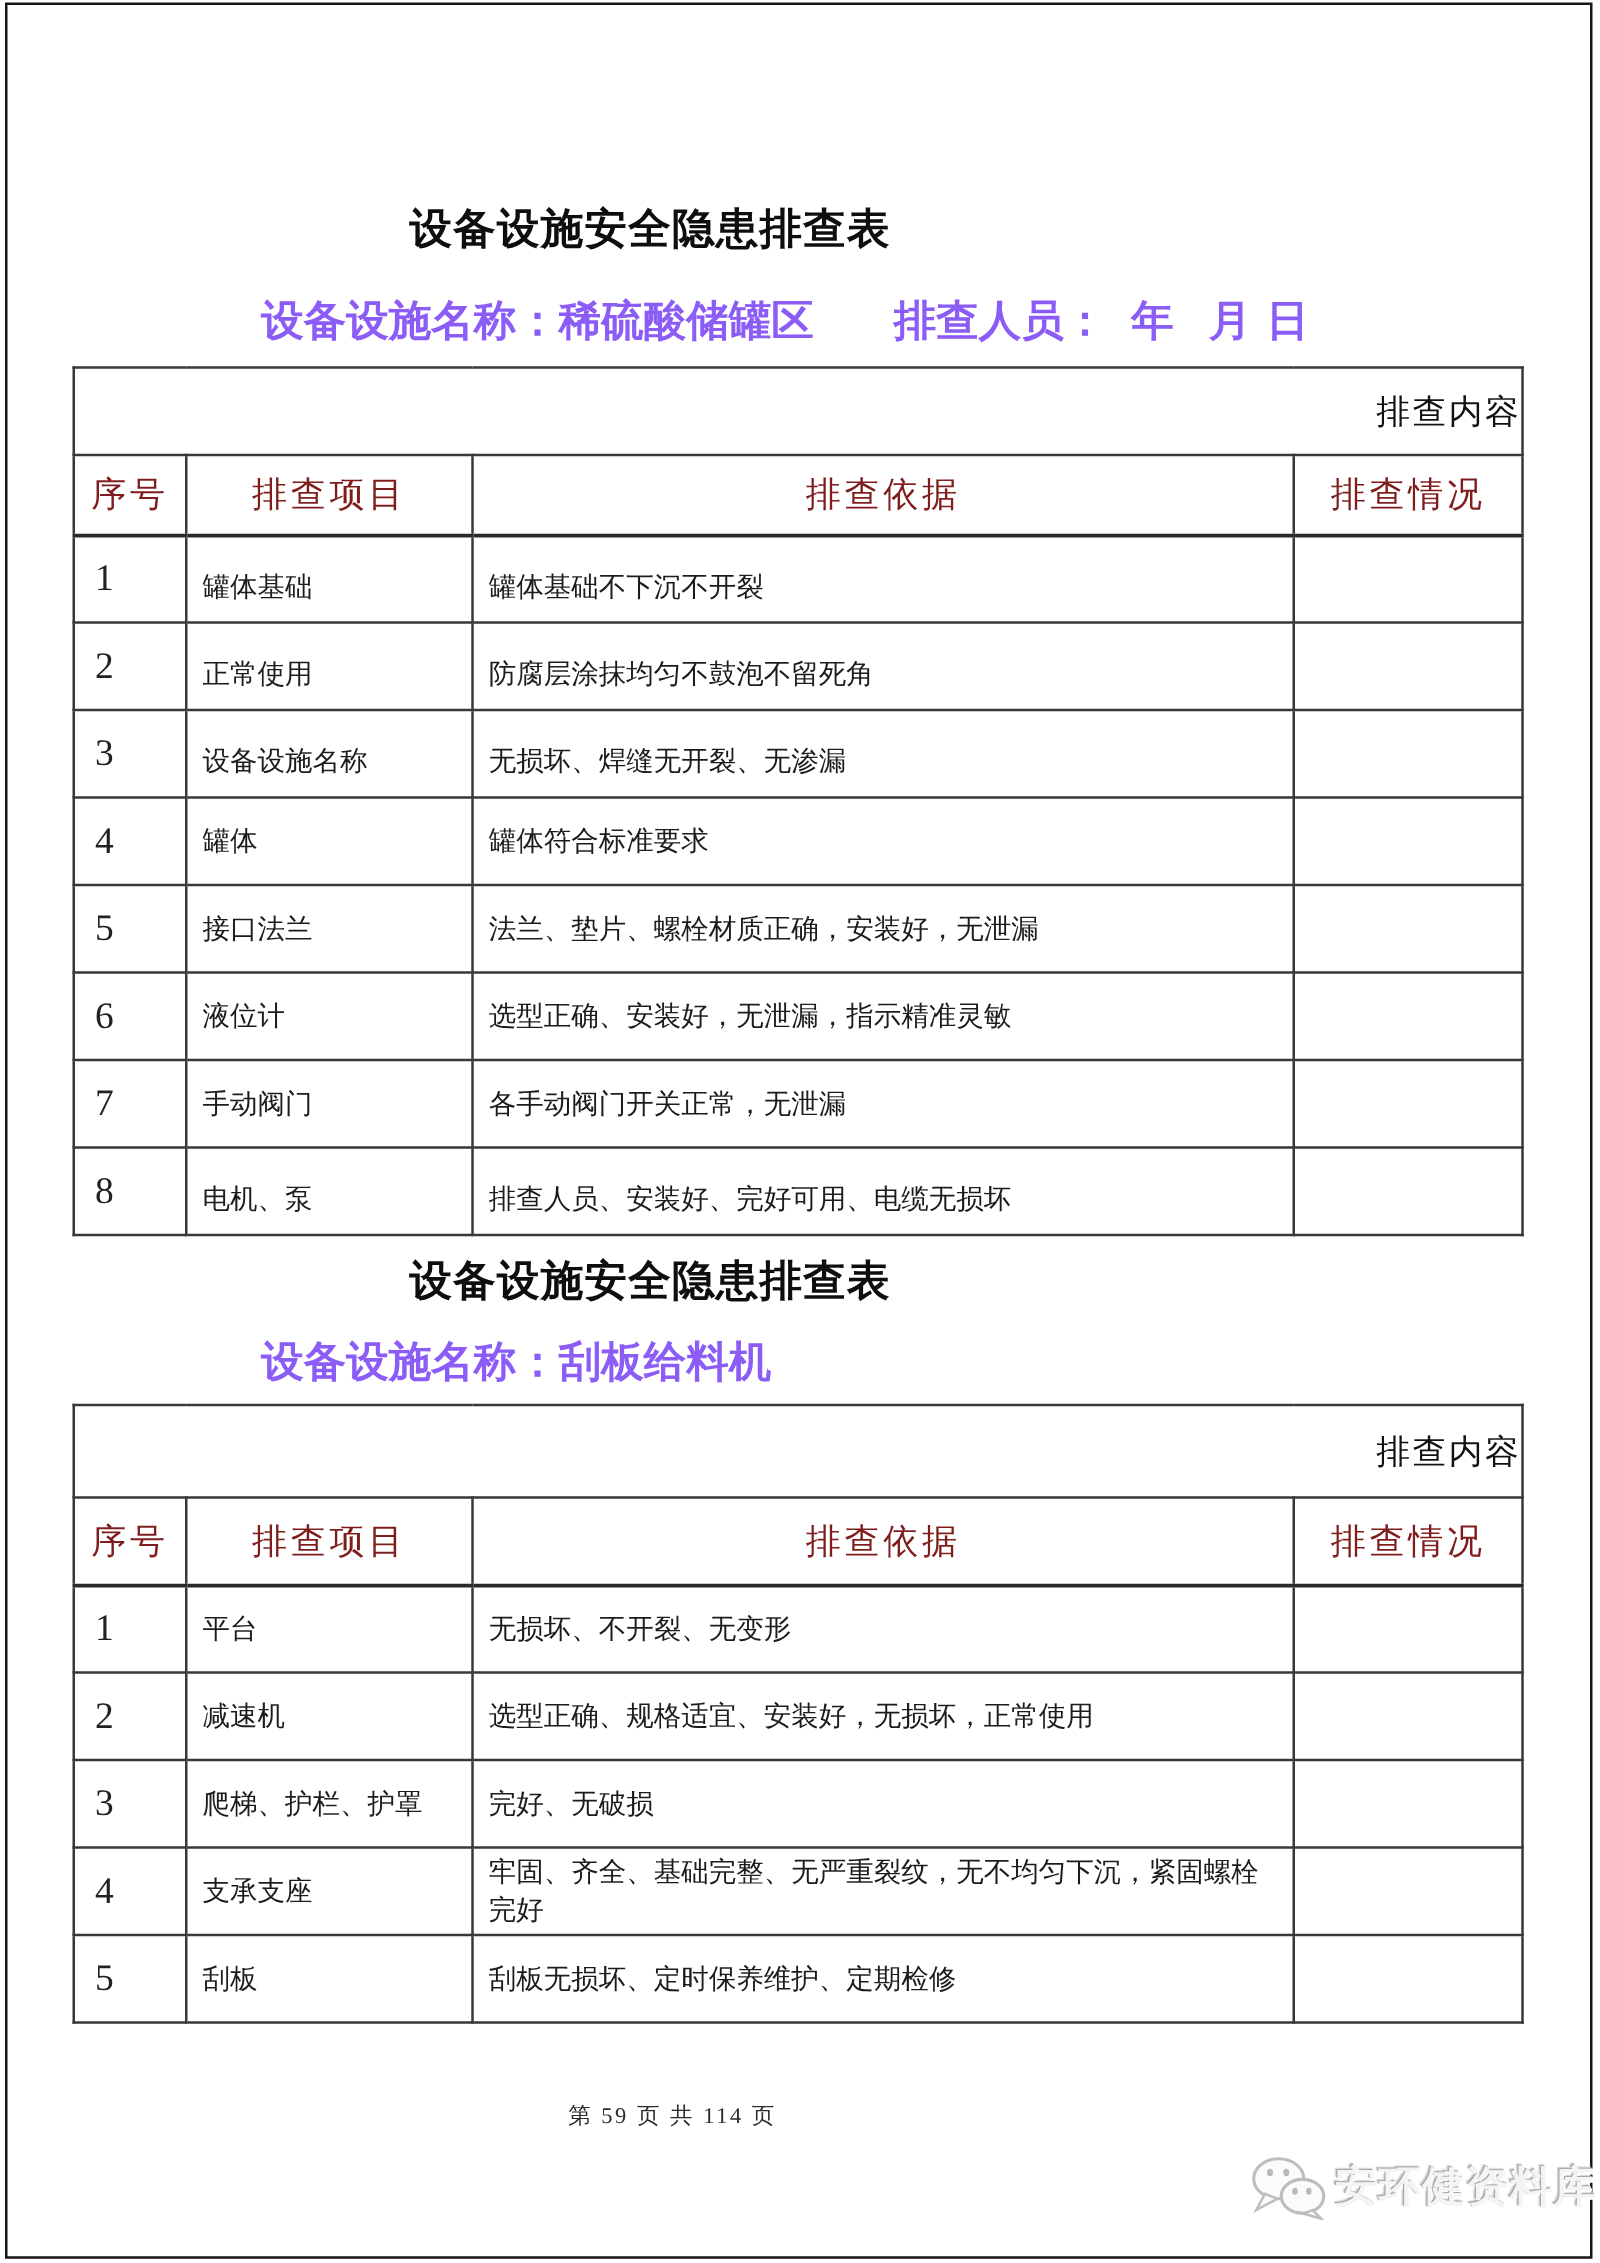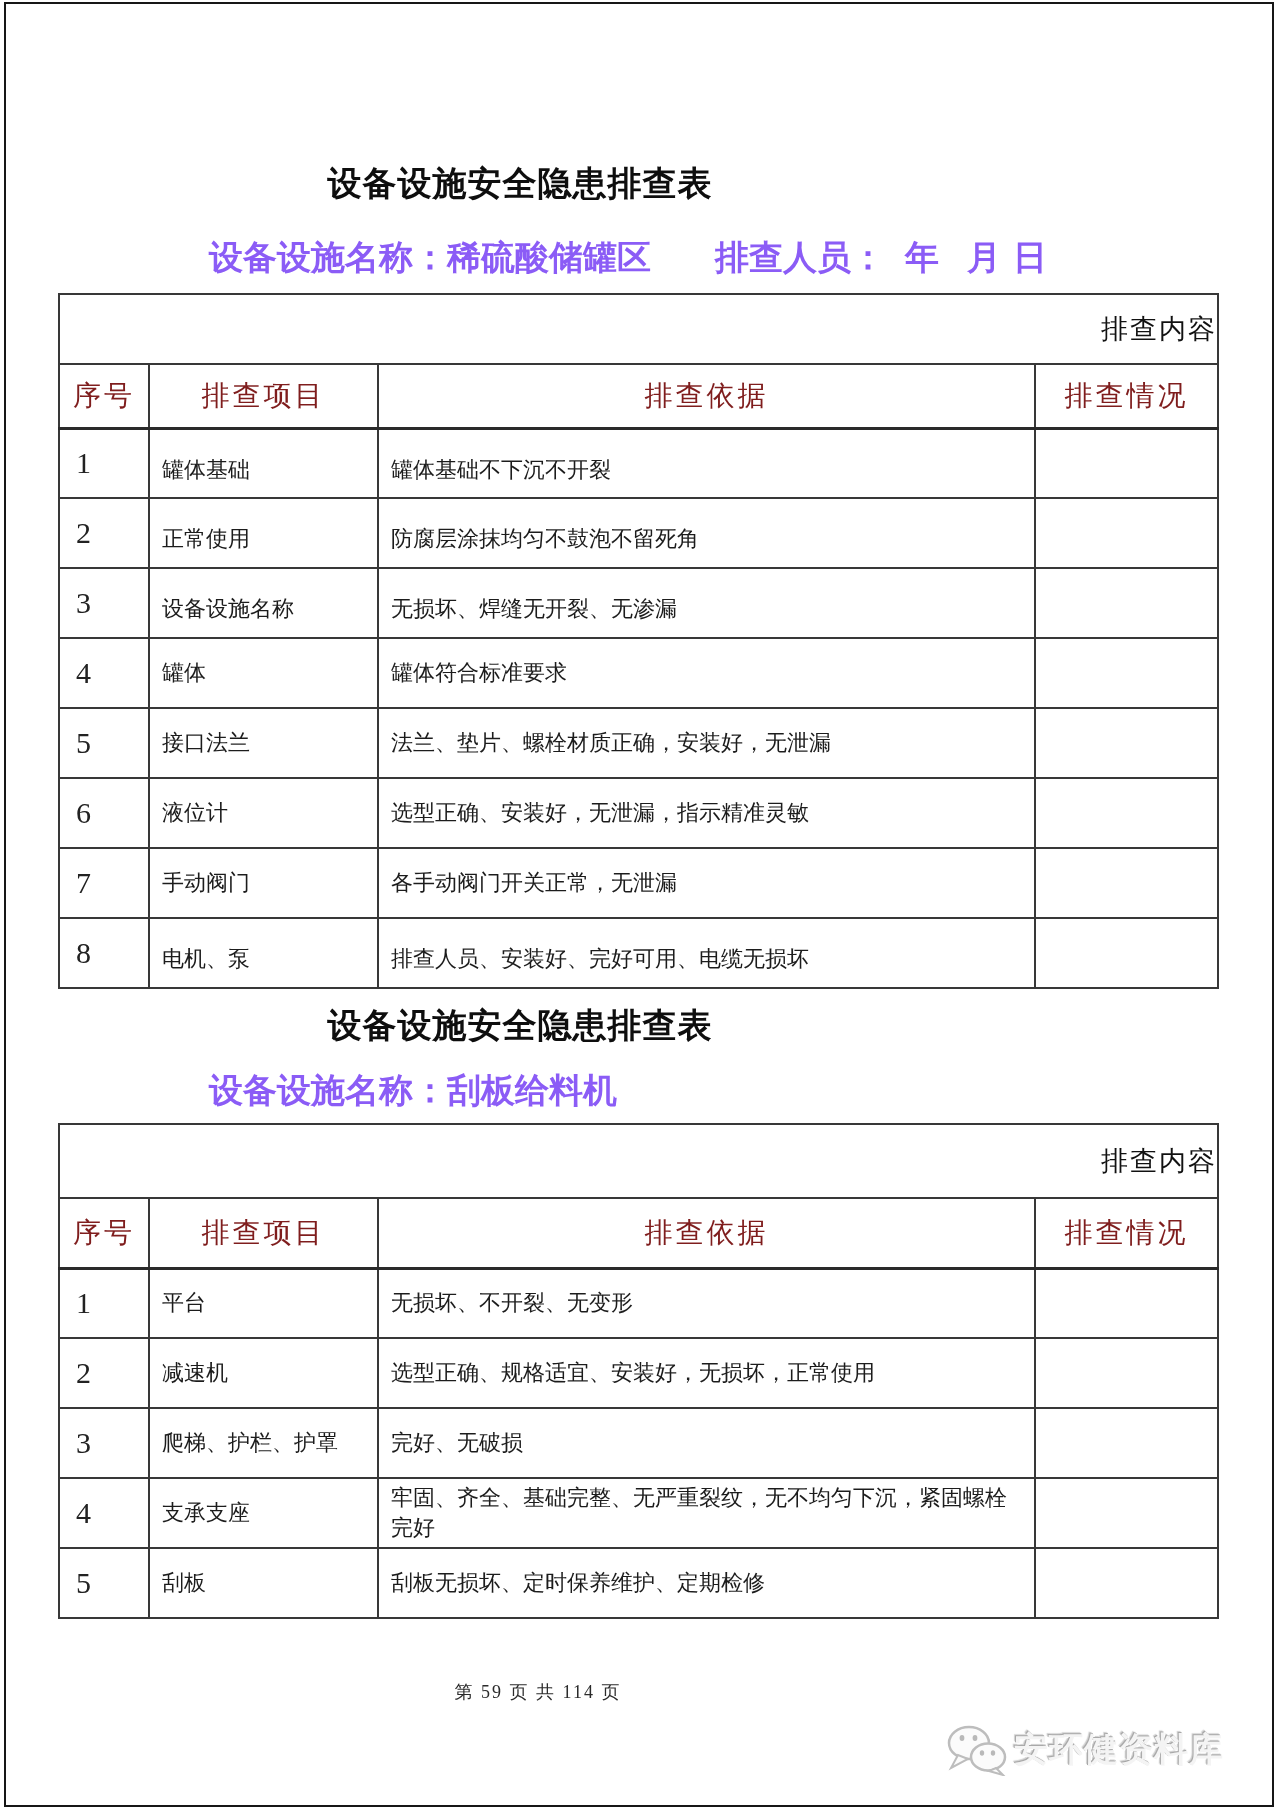--- a/index.html
+++ b/index.html
@@ -67,21 +67,21 @@
   }
   tr.valign-top td.item-cell,
   tr.valign-top td.basis-cell{
     vertical-align:top;padding-top:25px;
   }
   .page-footer{
     position:absolute;top:1680px;left:0;width:1076px;text-align:center;
     font-size:18px;color:#2b2b2b;letter-spacing:2px;
   }
   .watermark{
-    position:absolute;left:946px;top:1724px;display:flex;align-items:center;
+    position:absolute;left:1000px;top:1724px;display:flex;align-items:center;
   }
   .watermark-icon{width:62px;height:52px;flex:0 0 auto;}
   .watermark-text{
     font-size:34px;font-weight:bold;letter-spacing:1px;margin-left:6px;
     color:#f4f4f4;
     text-shadow:-1px -1px 0 #a9a9a9,1px 1px 0 #ffffff,-2px -2px 1px #cfcfcf;
     white-space:nowrap;
   }
 </style>
 </head>

